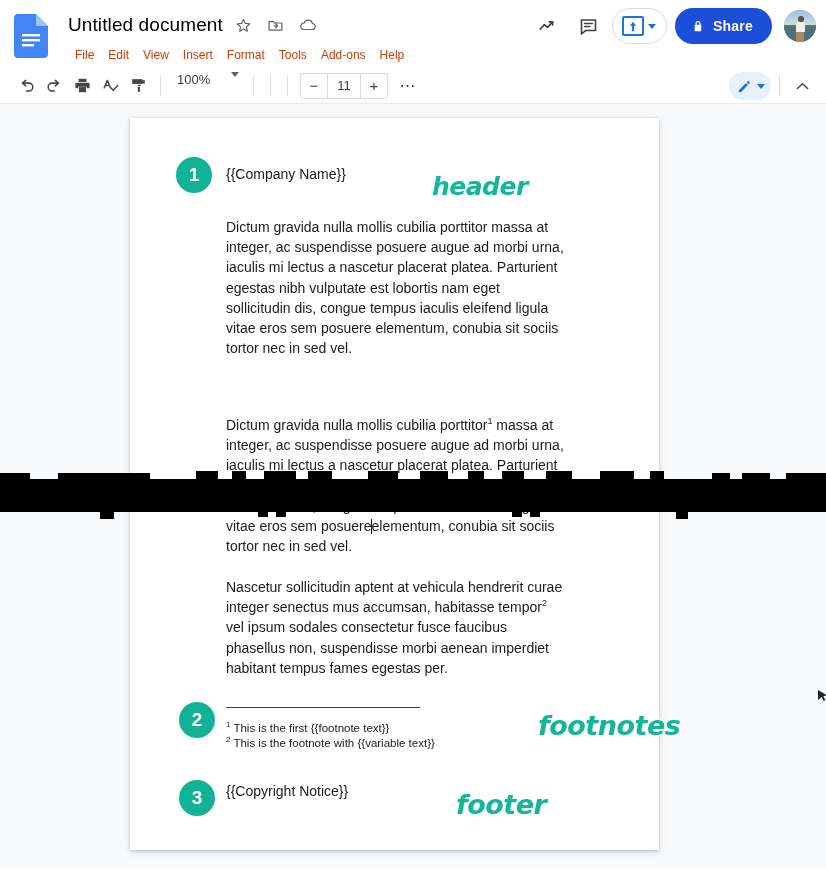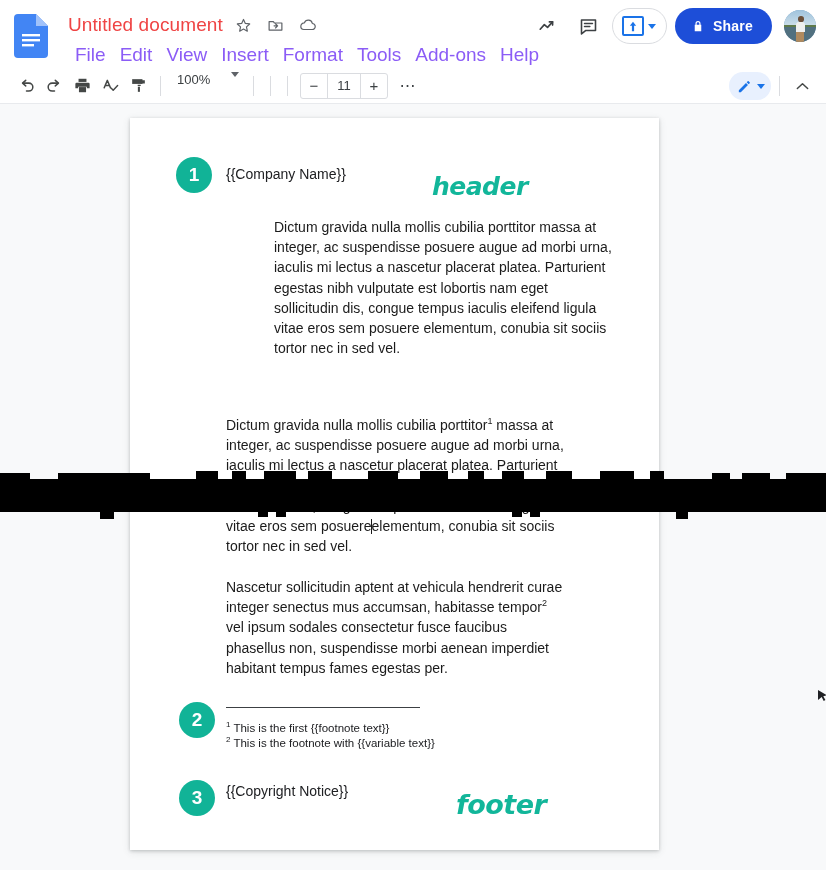--- a/index.html
+++ b/index.html
@@ -23,39 +23,39 @@
     width: 34px; height: 44px;
     margin-top: 4px;
     flex: 0 0 auto;
     position: relative;
   }
   .doc-logo svg { display: block; }
   .title-block { margin-left: 20px; flex: 1 1 auto; min-width: 0; }
   .title-row { display: flex; align-items: center; height: 30px; }
   .doc-title {
     font-size: 19px;
-    color: #ef4444;
+    color: #000000;
     letter-spacing: .1px;
     white-space: nowrap;
   }
   .title-icon {
     width: 22px; height: 22px;
     margin-left: 10px;
     display: flex; align-items: center; justify-content: center;
     color: #5f6368;
   }
   .title-icon svg { display: block; }
   .menu-row {
     display: flex; align-items: center;
     height: 24px; margin-top: 3px;
     gap: 0px;
   }
   .menu-item {
-    font-size: 19px;
-    color: #8b5cf6;
+    font-size: 12px;
+    color: #c2410c;
     padding: 3px 7px;
     border-radius: 4px;
     white-space: nowrap;
   }
   .topbar-right {
     position: absolute;
     right: 10px; top: 6px;
     display: flex; align-items: center;
     gap: 0px;
   }
@@ -238,21 +238,21 @@
 
   .para {
     position: absolute;
     left: 96px;
     width: 338px;
     font-size: 14px;
     line-height: 20.2px;
     color: #1b1b1b;
     text-align: left;
   }
-  .p1 { top: 99px; margin-left: 48px; }
+  .p1 { top: 99px; }
   .p2 { top: 297px; }
   .p3 { top: 459px; }
   .para sup { font-size: 9px; vertical-align: super; line-height: 0; }
 
   .caret-text {
     display: inline-block;
     width: 1px; height: 15px;
     background: #1b1b1b;
     vertical-align: -3px;
     margin: 0 -0.5px;
@@ -498,20 +498,21 @@
     <div class="para p2"><span>Dictum gravida nulla mollis cubilia porttitor</span><sup>1</sup><span> massa at integer, ac suspendisse posuere augue ad morbi urna, iaculis mi lectus a nascetur placerat platea. Parturient egestas nibh vulputate est lobortis nam eget sollicitudin dis, congue tempus iaculis eleifend ligula vitae eros sem posuere</span><span class="caret-text"></span><span>elementum, conubia sit sociis tortor nec in sed vel.</span></div>
 
     <div class="para p3"><span>Nascetur sollicitudin aptent at vehicula hendrerit curae integer senectus mus accumsan, habitasse tempor</span><sup>2</sup><span> vel ipsum sodales consectetur fusce faucibus phasellus non, suspendisse morbi aenean imperdiet habitant tempus fames egestas per.</span></div>
 
     <div class="callout c2">2</div>
     <div class="fn-rule"></div>
     <div class="fn-list">
       <div><sup>1</sup><span> This is the first {{footnote text}}</span></div>
       <div><sup>2</sup><span> This is the footnote with {{variable text}}</span></div>
     </div>
+    <div class="handwrite hw-footnotes">footnotes</div>
 
     <div class="callout c3">3</div>
     <div class="doc-field f-copyright">{{Copyright Notice}}</div>
     <div class="handwrite hw-footer">footer</div>
   </div>
 
   <span class="edge-cursor">
     <svg width="10" height="12" viewBox="0 0 10 12" fill="#202124">
       <path d="M0 0l9 5.4-3.7.8 2.1 3.9-1.7.9-2-3.9L0 10z"></path>
     </svg>

